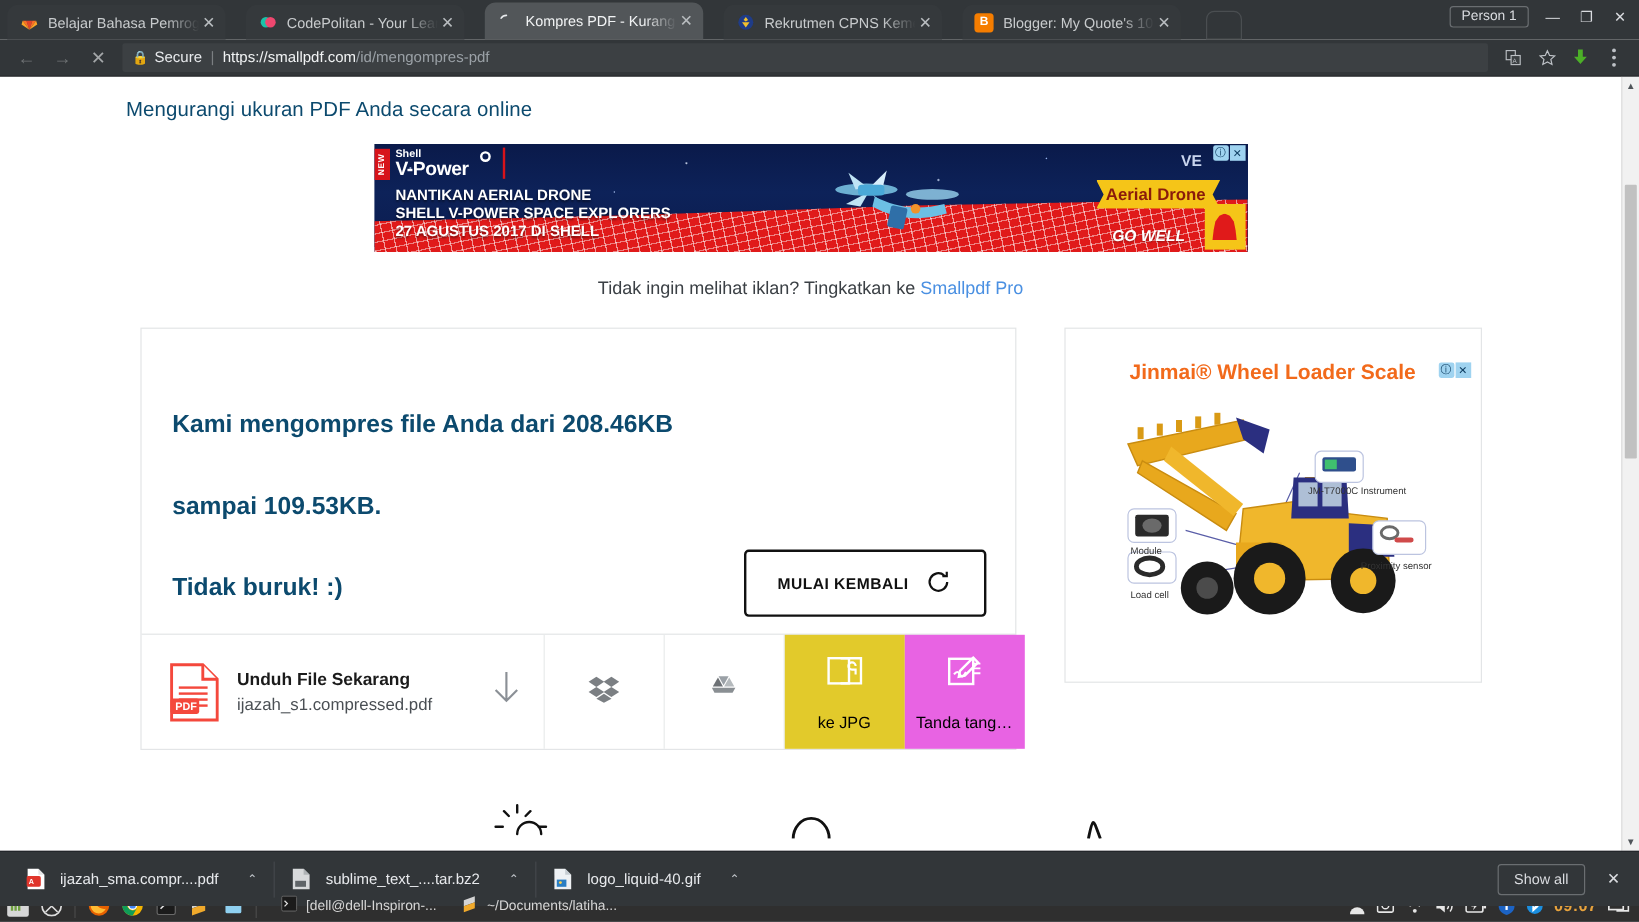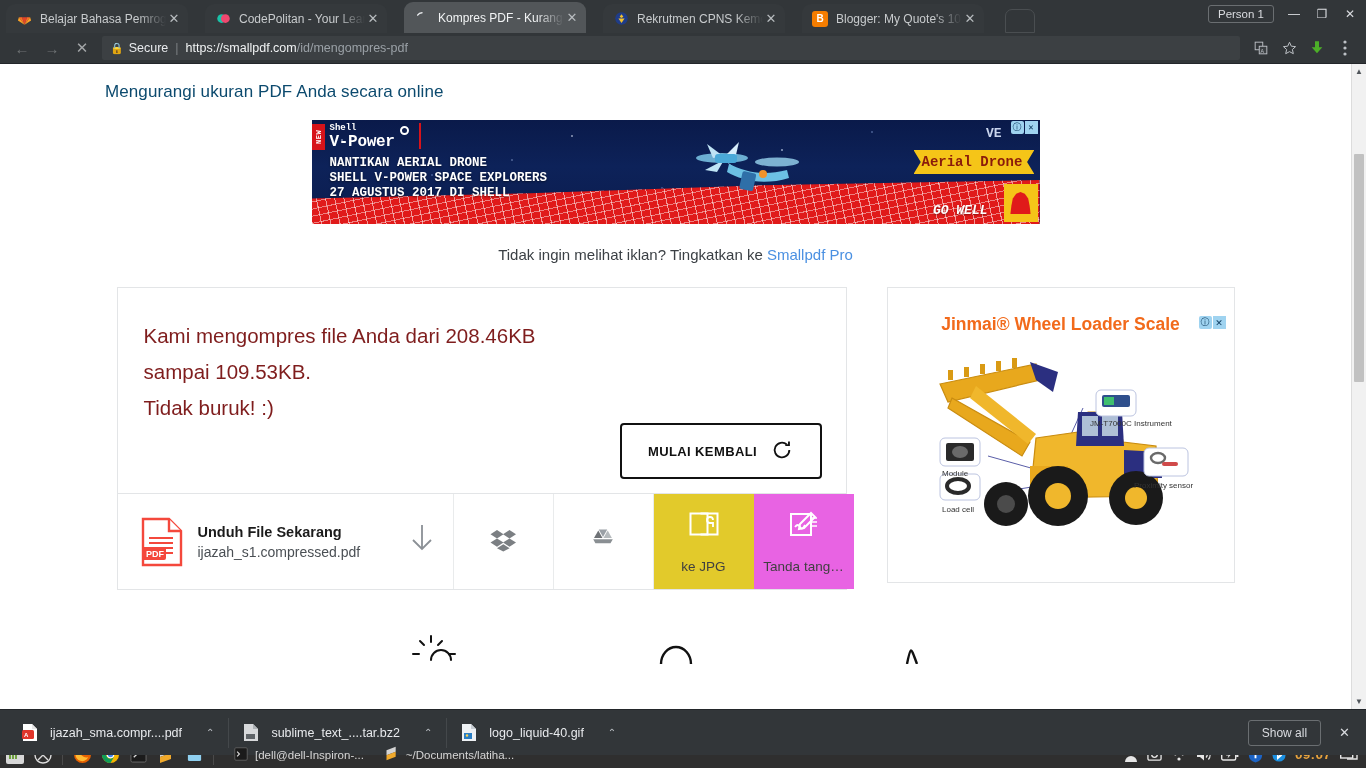--- a/index.html
+++ b/index.html
@@ -75,23 +75,22 @@
   }
   .page-inner { width: 1351px; }
   .heading {
     font-size: 17px; color: #0c4a6e; font-weight: 400;
     padding: 18px 0 0 105px; letter-spacing: .1px;
   }
 
   
   .banner-wrap { display:flex; justify-content:center; margin-top: 18px; }
   .banner {
-    width: 728px; height: 104px; position:relative; overflow:hidden;
+    width: 728px; height: 90px; position:relative; overflow:hidden;
     background: linear-gradient(180deg,#0a1a4a 0%, #0d2259 45%, #0b1c4e 100%);
-    font-family: Liberation Mono, monospace;
   }
   .stars { position:absolute; inset:0;
     background-image:
       radial-gradient(1.2px 1.2px at 30px 20px, #cfe0ff, transparent),
       radial-gradient(1px 1px at 120px 55px, #9fc0ff, transparent),
       radial-gradient(1.3px 1.3px at 260px 16px, #e6eeff, transparent),
       radial-gradient(1px 1px at 350px 68px, #8fb4ff, transparent),
       radial-gradient(1.4px 1.4px at 470px 30px, #d9e7ff, transparent),
       radial-gradient(1px 1px at 560px 12px, #a9c7ff, transparent),
       radial-gradient(1.2px 1.2px at 640px 48px, #cfe0ff, transparent),
@@ -150,21 +149,21 @@
 
   .ad-note { text-align:center; margin-top: 22px; font-size: 15px; color:#3b4045; }
   .ad-note a { color: #4a90e2; text-decoration:none; }
 
   
   .cols { display:flex; justify-content:center; gap: 40px; margin-top: 24px; padding-left: 0; }
   .card {
     width: 730px; border: 1px solid #e3e5e7; background:#fff;
   }
   .card-body { padding: 30px 26px 20px 26px; min-height: 205px; position:relative; }
-  .result-line { font-size: 20.5px; color: #7f1d1d; line-height: 1.76; font-weight:400;}
+  .result-line { font-size: 20.5px; color: #0c4a6e; line-height: 1.76; font-weight:700;margin-top:32px;}
   .restart-btn {
     position:absolute; right: 24px; bottom: 14px;
     width: 202px; height: 56px; border: 2px solid #111; border-radius: 4px;
     display:flex; align-items:center; justify-content:center; gap: 14px;
     font-size: 13px; font-weight: bold; letter-spacing:.4px; color:#111; background:#fff;
   }
   .dlbar { display:flex; height: 96px; border-top: 1px solid #e3e5e7; }
   .dl-main {
     flex: 0 0 336px; display:flex; align-items:center; gap: 14px; padding: 0 18px 0 22px;
     border-right: 1px solid #e9ebec;
@@ -172,21 +171,21 @@
   .pdf-ico { width: 44px; height: 50px; position:relative; flex:0 0 44px;}
   .dl-text { flex:1 1 auto; }
   .dl-title { font-size: 14.5px; font-weight: bold; color:#1b1b1b; }
   .dl-file { font-size: 14px; color:#4a4f54; margin-top: 4px; }
   .dl-arrow { font-size: 26px; color:#8b9096; font-weight:300; }
   .dl-cell {
     flex: 0 0 100px; display:flex; align-items:center; justify-content:center;
     border-right: 1px solid #e9ebec;
   }
   .dl-cell.colored {
-    flex-direction:column; gap: 16px; border-right:none; color:#404040;
+    flex-direction:column; gap: 16px; border-right:none; color:#000000;
   }
   .dl-cell.jpg { background: #e2ca2b; }
   .dl-cell.sign { background: #e863e3; }
   .cell-label { font-size: 13.5px; }
 
   .side-ad {
     width: 348px; height: 296px; border:1px solid #e3e5e7; background:#fff;
     position: relative; overflow:hidden;
   }
   .side-ad-title {

